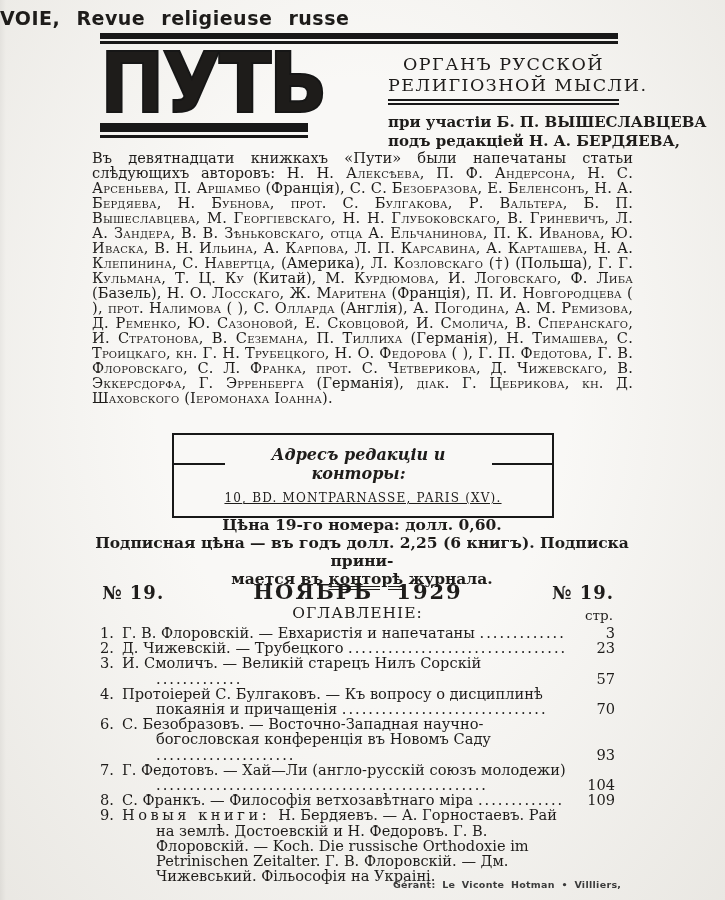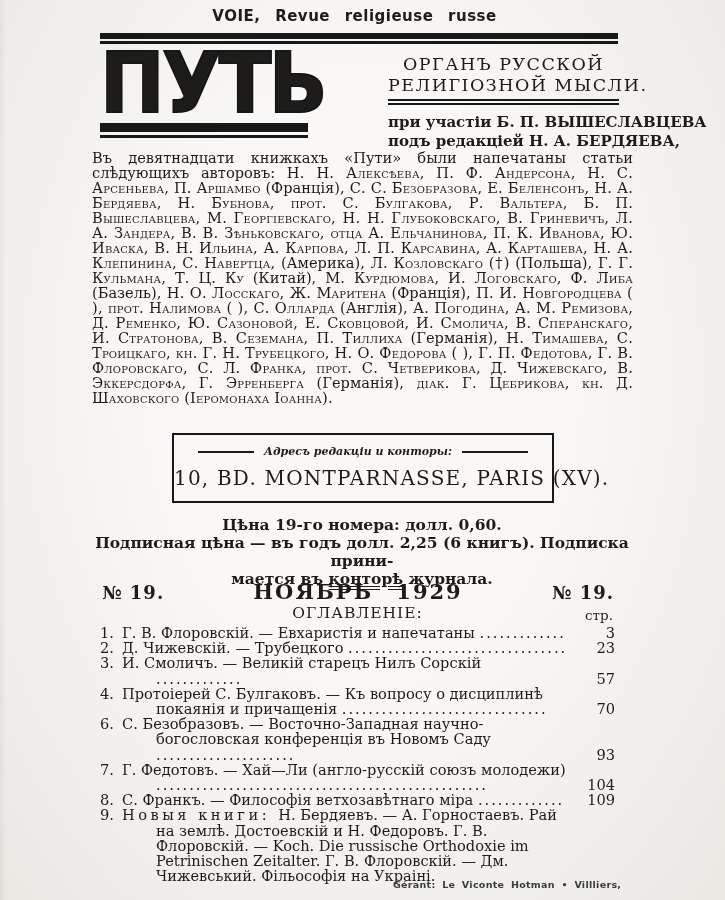--- a/index.html
+++ b/index.html
@@ -7,22 +7,22 @@
     position:relative;width:725px;height:900px;margin:0 auto;overflow:hidden;
     background:
       radial-gradient(ellipse at 50% 42%, rgba(255,255,255,0.55) 40%, rgba(0,0,0,0.035) 100%),
       linear-gradient(90deg, rgba(0,0,0,0.05) 0px, rgba(0,0,0,0) 6px),
       #f2f0eb;
     font-family:"DejaVu Serif", serif;
     color:#1e1c1a;
   }
   .rule-bar{background:#181818;}
   
-  .voie{position:absolute;top:7px;left:0;right:16px;text-align:center;
-    font-family:"DejaVu Sans",sans-serif;font-weight:bold;font-size:15px;
+  .voie{position:absolute;top:7px;left:0;right:16px;text-align:left;
+    font-family:"DejaVu Sans",sans-serif;font-weight:bold;font-size:19px;
     letter-spacing:0.5px;word-spacing:9px;}
   .top-rule{position:absolute;top:33px;left:100px;width:518px;}
   .top-rule .b1{height:6px;} .top-rule .g{height:2px;} .top-rule .b2{height:3px;}
   
   .logo-block{position:absolute;left:100px;top:44px;width:208px;}
   .logo{font-family:"DejaVu Sans",sans-serif;font-weight:bold;font-size:84px;
     line-height:78px;letter-spacing:-3px;transform:scaleX(0.92);transform-origin:left;
     -webkit-text-stroke:2px #161616;white-space:nowrap;}
   .logo-rule .b1{height:9px;margin-top:1px;} .logo-rule .g{height:3px;} .logo-rule .b2{height:3px;}
   .organ-block{position:absolute;left:388px;top:54px;width:231px;text-align:center;}
@@ -34,24 +34,24 @@
   .authors{position:absolute;left:92px;top:150px;width:541px;
     font-size:14.6px;line-height:15px;text-align:justify;}
   .seg-i{}
   .seg-c{font-variant:small-caps;letter-spacing:0.2px;}
   .seg-sp{letter-spacing:3.5px;}
   .seg-ld{letter-spacing:2px;}
   
   .address-box{position:absolute;left:172px;top:433px;width:382px;border:2px solid #181818;
     padding:10px 0 11px;text-align:center;box-sizing:border-box;}
   .address-label-row{display:flex;align-items:center;justify-content:center;gap:10px;
-    font-style:italic;font-weight:bold;font-size:11px;}
+    font-style:italic;font-weight:bold;font-size:16px;}
   .dash{height:2px;background:#181818;}
   .dash-l{width:56px;} .dash-r{width:66px;}
-  .address-line{margin-top:8px;font-size:20px;letter-spacing:1.2px;white-space:nowrap;}
+  .address-line{margin-top:8px;font-size:12px;letter-spacing:1.2px;white-space:nowrap;text-decoration:underline;}
   
   .pricing{position:absolute;left:88px;top:516px;width:548px;text-align:center;
     font-weight:bold;font-size:15.5px;line-height:18px;}
   .price-issue{}
   .uu{text-decoration:underline;text-decoration-style:double;text-underline-offset:2px;}
   
   .issue-row{position:absolute;left:102px;top:579px;width:512px;display:flex;
     justify-content:space-between;align-items:baseline;font-weight:bold;}
   .issue-no{font-size:18px;letter-spacing:1px;}
   .issue-month{font-size:21px;letter-spacing:2px;word-spacing:14px;}

